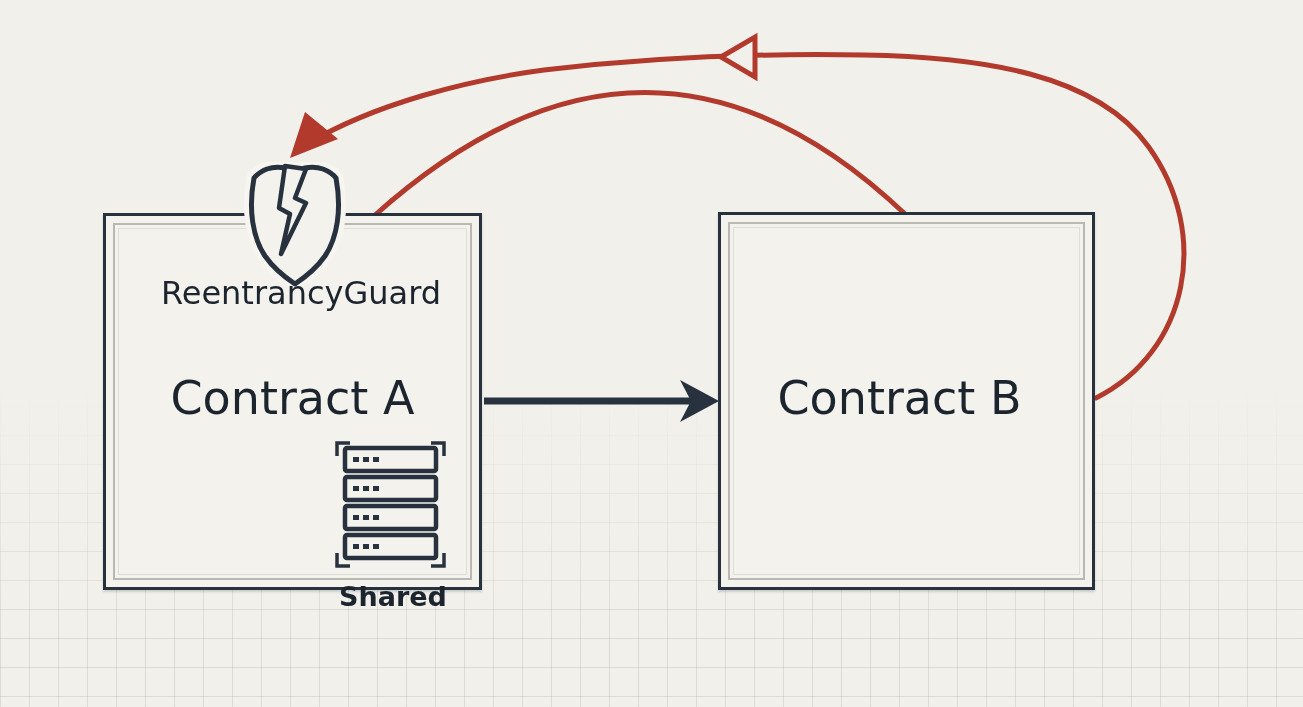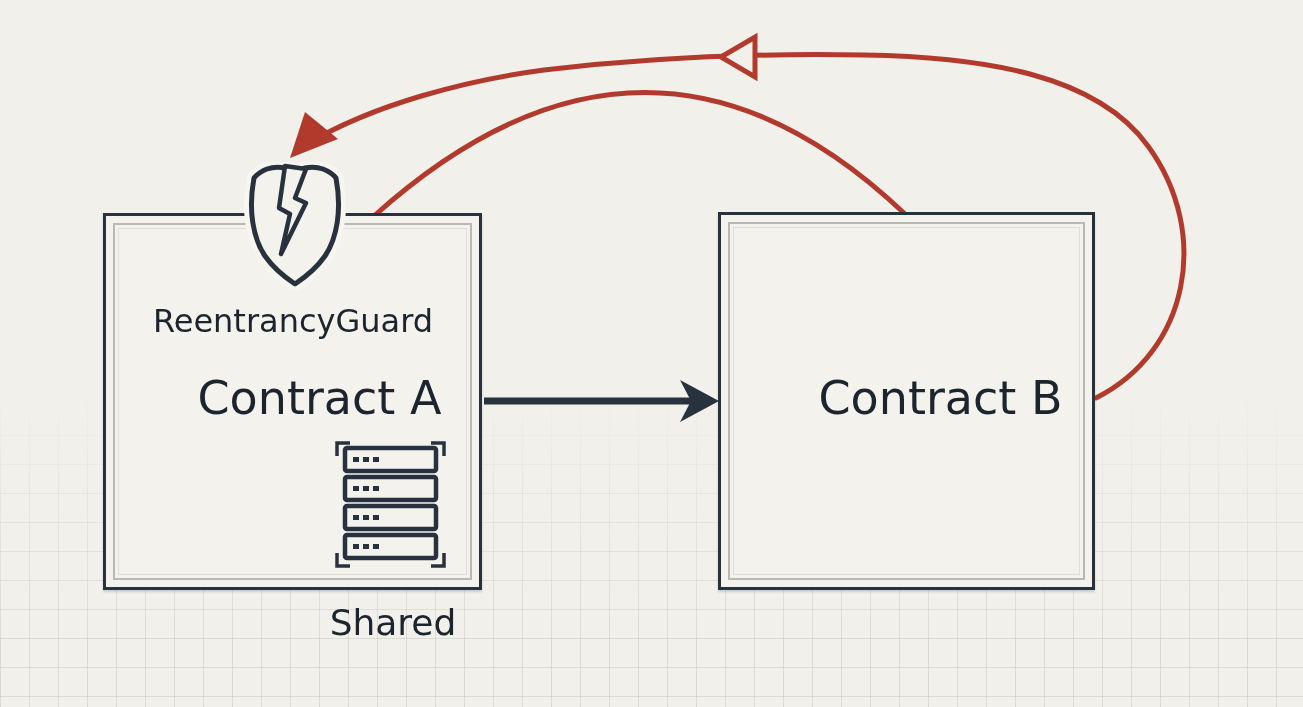--- a/index.html
+++ b/index.html
@@ -32,24 +32,24 @@
     background: var(--box-fill, #f3f2ed);
     border: 3px solid var(--ink, #28323e);
     box-shadow: 0 2px 2px rgba(40,50,60,.18);
   }
   .frame1 { position: absolute; inset: 7px;  border: 2px solid #b9b8b2; }
   .frame2 { position: absolute; inset: 12px; border: 1px solid #dededa; }
   #box-a { left: 103px; top: 213px; width: 379px; height: 377px; }
   #box-b { left: 718px; top: 212px; width: 377px; height: 378px; }
 
   .label { position: absolute; color: var(--text, #1c242e); text-align: center; line-height: 1.2; }
-  #guard-label     { left: 118px; top: 302px; width: 350px; font-size: 32px; }
-  #contract-a-label{ left: 103px; top: 371px; width: 379px; font-size: 46px; padding-left: 27px; }
-  #contract-b-label{ left: 718px; top: 371px; width: 363px; font-size: 46px; padding-left: 41px; }
-  #shared-state    { left: 303px; top: 600px; width: 180px; font-size: 36px; line-height: 1.28; }
+  #guard-label     { left: 118px; top: 274px; width: 350px; font-size: 32px; padding-left: 8px; }
+  #contract-a-label{ left: 103px; top: 371px; width: 379px; font-size: 46px; }
+  #contract-b-label{ left: 718px; top: 371px; width: 363px; font-size: 46px; }
+  #shared-state    { left: 303px; top: 580px; width: 180px; font-size: 27px; line-height: 1.28; font-weight: bold; }
 
   #shield-icon { position: absolute; left: 240px; top: 162px; width: 110px; height: 128px; }
   .shield-halo { fill: #f6f5f0; stroke: #f6f5f0; stroke-width: 15; stroke-linejoin: round; }
   .shield-body { fill: var(--box-fill, #f3f2ed); stroke: var(--ink, #222b36); stroke-width: 5; stroke-linejoin: round; }
   .shield-crack{ fill: var(--box-fill, #f3f2ed); stroke: var(--ink, #222b36); stroke-width: 4.5; stroke-linejoin: round; }
 
   #server-icon { position: absolute; left: 333px; top: 441px; width: 115px; height: 127px; }
   .bracket { stroke: var(--ink, #222b36); stroke-width: 3.5; fill: none; }
   .bar     { stroke: var(--ink, #222b36); stroke-width: 4.5; fill: var(--box-fill, #f3f2ed); }
   .dot     { fill: var(--ink, #222b36); }

